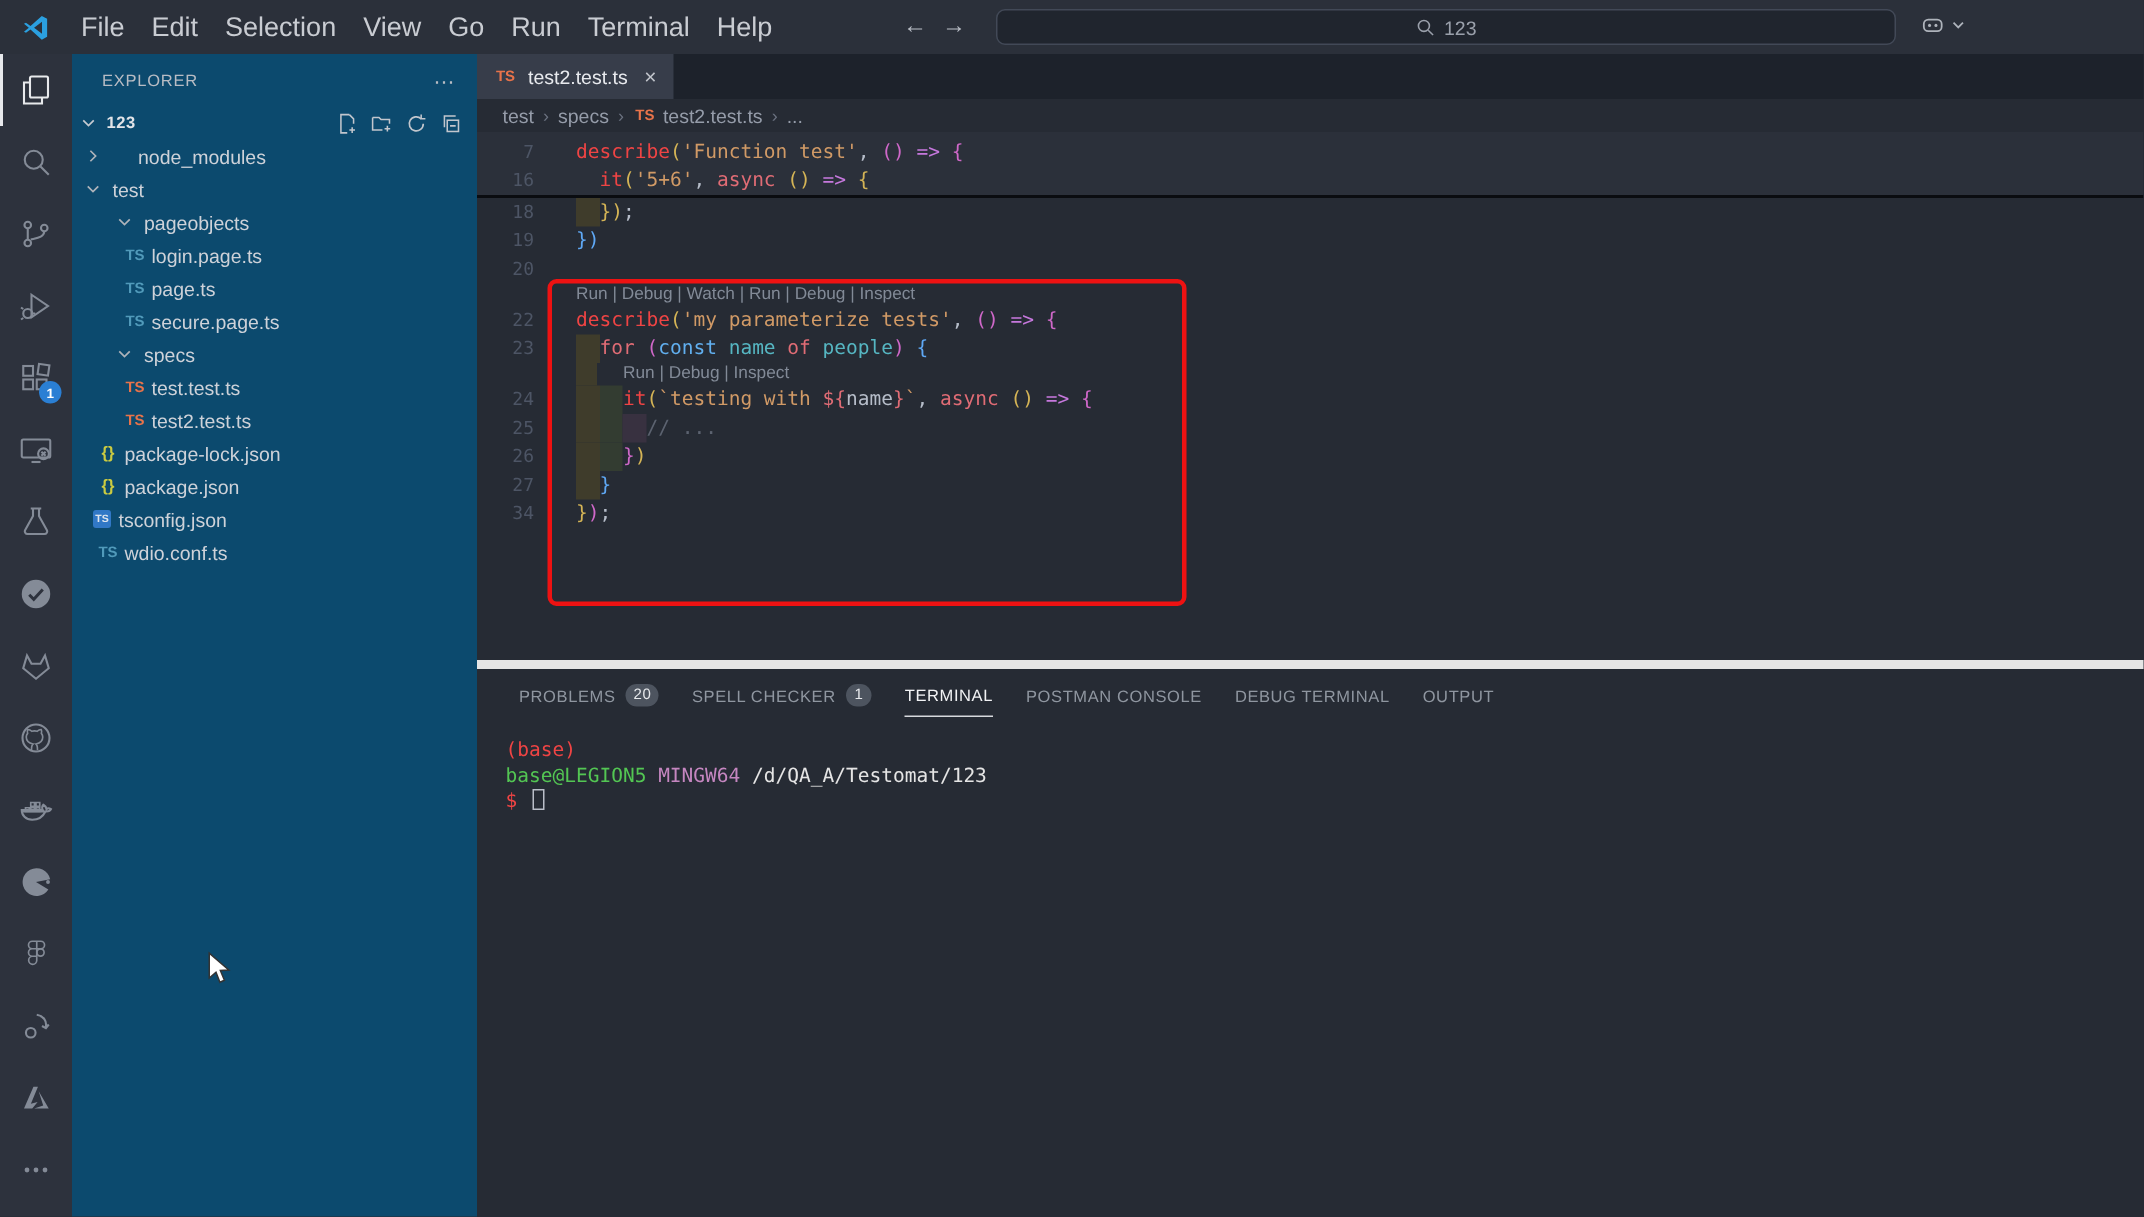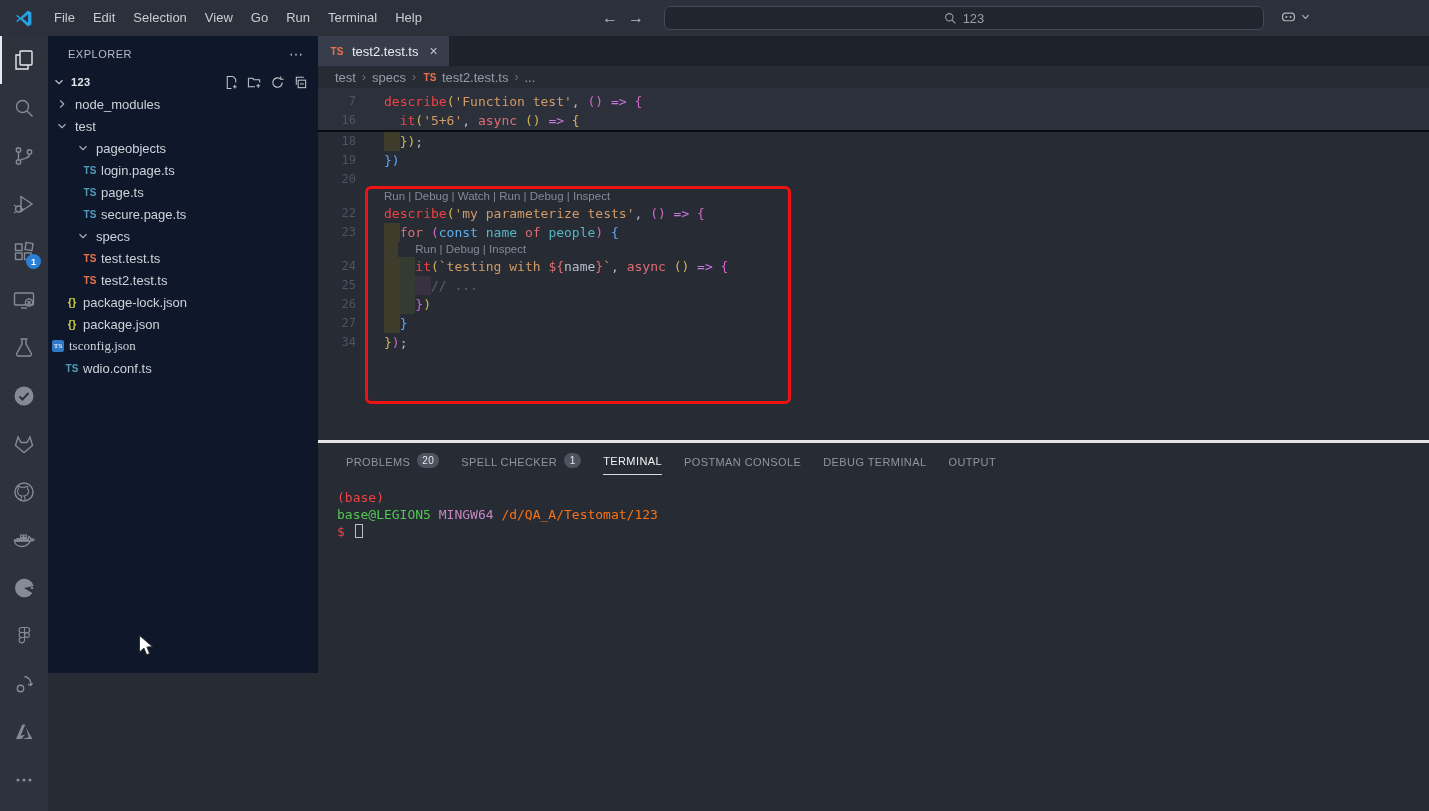--- a/index.html
+++ b/index.html
@@ -4,34 +4,34 @@
 <style>
   *{margin:0;padding:0;box-sizing:border-box}
   html,body{width:1429px;height:811px}
   body{background:#262b34;font-family:"Liberation Sans",sans-serif;overflow:hidden;position:relative;color:#ccc}
   svg{display:block}
 
   
   .titlebar{position:absolute;left:0;top:0;width:1429px;height:36px;background:#2b303a;display:flex;align-items:center;z-index:6}
   .vslogo{margin:0 12px 0 14px}
   .menus{display:flex;align-items:center}
-  .menu{padding:0 9px;font-size:13px;color:#c9ccd2;height:36px;line-height:36px;cursor:default}
+  .menu{padding:0 9px;font-size:18px;color:#c9ccd2;height:36px;line-height:36px;cursor:default}
   .navarrows{position:absolute;left:602px;top:0;height:36px;display:flex;align-items:center;gap:10px;color:#b6bbc3;font-size:16px}
   .searchbox{position:absolute;left:664px;top:6px;width:600px;height:24px;background:#20252e;border:1px solid #424957;border-radius:6px;display:flex;align-items:center;justify-content:center;gap:6px;color:#9aa0ab;font-size:13px}
   .copilot{position:absolute;left:1280px;top:8px;display:flex;align-items:center;gap:4px;color:#aeb3bb}
 
   
   .activitybar{position:absolute;left:0;top:36px;width:48px;height:775px;background:#2d323d;z-index:5}
   .abitem{width:48px;height:48px;display:flex;align-items:center;justify-content:center;position:relative;color:#848b97;cursor:pointer}
   .abitem.active{color:#e7e9ec;border-left:2px solid #e7e9ec}
   .abitem.active .abicon{margin-left:-2px}
   .abbadge{position:absolute;right:7px;bottom:7px;background:#2a7fd4;color:#fff;font-size:9px;min-width:15px;height:15px;border-radius:8px;display:flex;align-items:center;justify-content:center;font-weight:bold}
 
   
-  .sidebar{position:absolute;left:48px;top:36px;width:270px;height:637px;background:#0f172a;z-index:4}
+  .sidebar{position:absolute;left:48px;top:36px;width:270px;height:775px;background:#0c4a6e;z-index:4}
   .sbheader{height:35px;display:flex;align-items:center;justify-content:space-between;padding:0 14px 0 20px}
   .sbtitle{font-size:11px;color:#b8bcc4;letter-spacing:.5px}
   .sbdots{color:#b8bcc4;font-size:14px;letter-spacing:1px;cursor:pointer}
   .sbroot{height:22px;display:flex;align-items:center;padding-left:4px;cursor:pointer}
   .rootlabel{font-size:11px;font-weight:bold;color:#e2e4e8;letter-spacing:.4px;margin-left:2px}
   .rootactions{margin-left:auto;display:flex;gap:8px;padding-right:10px;color:#c2c6cd}
   .trow2{height:22px;display:flex;align-items:center;font-size:13px;color:#ced2d9;cursor:pointer;white-space:nowrap}
   .chev{color:#aeb3ba;margin-right:3px;display:flex}
   .tlabel{margin-left:3px}
   .fchip{font-size:10px;font-weight:bold;width:16px;display:inline-block;text-align:center}
@@ -59,29 +59,29 @@
   .ib{position:absolute;top:0;bottom:0;width:2ch}
   .ib.l0{left:0}.ib.l1{left:2ch}.ib.l2{left:4ch}
   .iby{background:#3f3c2b}.ibg{background:#333c31}.ibp{background:#383140}
   .lensrow .ib{height:15px}
   .fn{color:#ef4444}.str{color:#d19a66}.kwr{color:#e06c75}.kwb{color:#61afef}
   .var{color:#56b6c2}.b1{color:#d4b456}.b2{color:#cf68c9}.b3{color:#5fa8f5}
   .pln{color:#b6bdc9}.cmt{color:#5c6370}.arr{color:#c678dd}.interp{color:#e06c75}
   .redbox{position:absolute;left:47px;top:98px;width:426px;height:218px;border:3px solid #ee1212;border-radius:6px;pointer-events:none;z-index:3}
 
   
-  .panel{flex:1;border-top:3px solid #e5e5e5;background:#262b34;display:flex;flex-direction:column}
+  .panel{flex:1;border-top:6px solid #e5e5e5;background:#262b34;display:flex;flex-direction:column}
   .ptabs{height:35px;display:flex;align-items:center;padding-left:17px}
   .ptab{padding:0 11px;font-size:11px;color:#8f96a0;letter-spacing:.4px;display:flex;align-items:center;gap:7px;cursor:pointer;height:35px}
   .ptab .plabel{padding:9px 0 7px}
   .ptab.active .plabel{color:#f2f3f5;border-bottom:1px solid #d7dade}
   .pbadge{background:#4d545f;border-radius:10px;min-width:17px;height:15px;padding:0 5px;font-size:10px;color:#e8eaed;display:flex;align-items:center;justify-content:center}
   .term{padding:11px 0 0 19px;font-family:"DejaVu Sans Mono",monospace;font-size:13px}
   .trow{height:17px;line-height:17px;white-space:pre}
-  .t-fg{color:#ef4444}.t-green{color:#53c653}.t-mag{color:#c586c0}.t-yel{color:#f97316}
+  .t-fg{color:#ef4444}.t-green{color:#53c653}.t-mag{color:#c586c0}.t-yel{color:#e5e5e5}
   .tcursor{display:inline-block;width:8px;height:14px;border:1px solid #b9bec8;vertical-align:-2px;margin-left:2px}
 
   .mousecursor{position:absolute;left:138px;top:634px;z-index:20;pointer-events:none}
 </style>
 </head>
 <body>
 
 <div class="titlebar">
   <span class="vslogo">
     <svg width="19" height="19" viewBox="0 0 24 24">
@@ -302,21 +302,21 @@
       <span>
           <svg width="15" height="15" viewBox="0 0 16 16" fill="none" stroke="#c2c6cd" stroke-width="1.1">
             <rect x="5.5" y="5.5" width="8" height="8"></rect>
             <path d="M3.5 10.5V2.5H11.5"></path>
             <path d="M7.5 9.5H11.5"></path>
           </svg>
         </span>
     </span>
   </div>
   <div id="tree">
-      <div class="trow2" style="padding-left: 7px;">
+      <div class="trow2" style="padding-left: 7px; gap: 17px;">
         <span class="chev">
           <svg width="14" height="14" viewBox="0 0 16 16">
             <path d="M6 4 10 8 6 12" fill="none" stroke="#aeb3ba" stroke-width="1.3"></path>
           </svg>
         </span>
         <span class="tlabel">node_modules</span>
       </div>
       <div class="trow2" style="padding-left: 7px;">
         <span class="chev">
           <svg width="14" height="14" viewBox="0 0 16 16">
@@ -362,21 +362,21 @@
         <span class="tlabel">test2.test.ts</span>
       </div>
       <div class="trow2" style="padding-left: 16px;">
         <span class="fchip json-y">{}</span>
         <span class="tlabel">package-lock.json</span>
       </div>
       <div class="trow2" style="padding-left: 16px;">
         <span class="fchip json-y">{}</span>
         <span class="tlabel">package.json</span>
       </div>
-      <div class="trow2" style="padding-left: 2px; font-family: Liberation Serif, serif;">
+      <div class="trow2" style="padding-left: 12px;">
         <span class="tsbox">TS</span>
         <span class="tlabel">tsconfig.json</span>
       </div>
       <div class="trow2" style="padding-left: 16px;">
         <span class="fchip ts-blue">TS</span>
         <span class="tlabel">wdio.conf.ts</span>
       </div>
     </div>
 </div>
 

